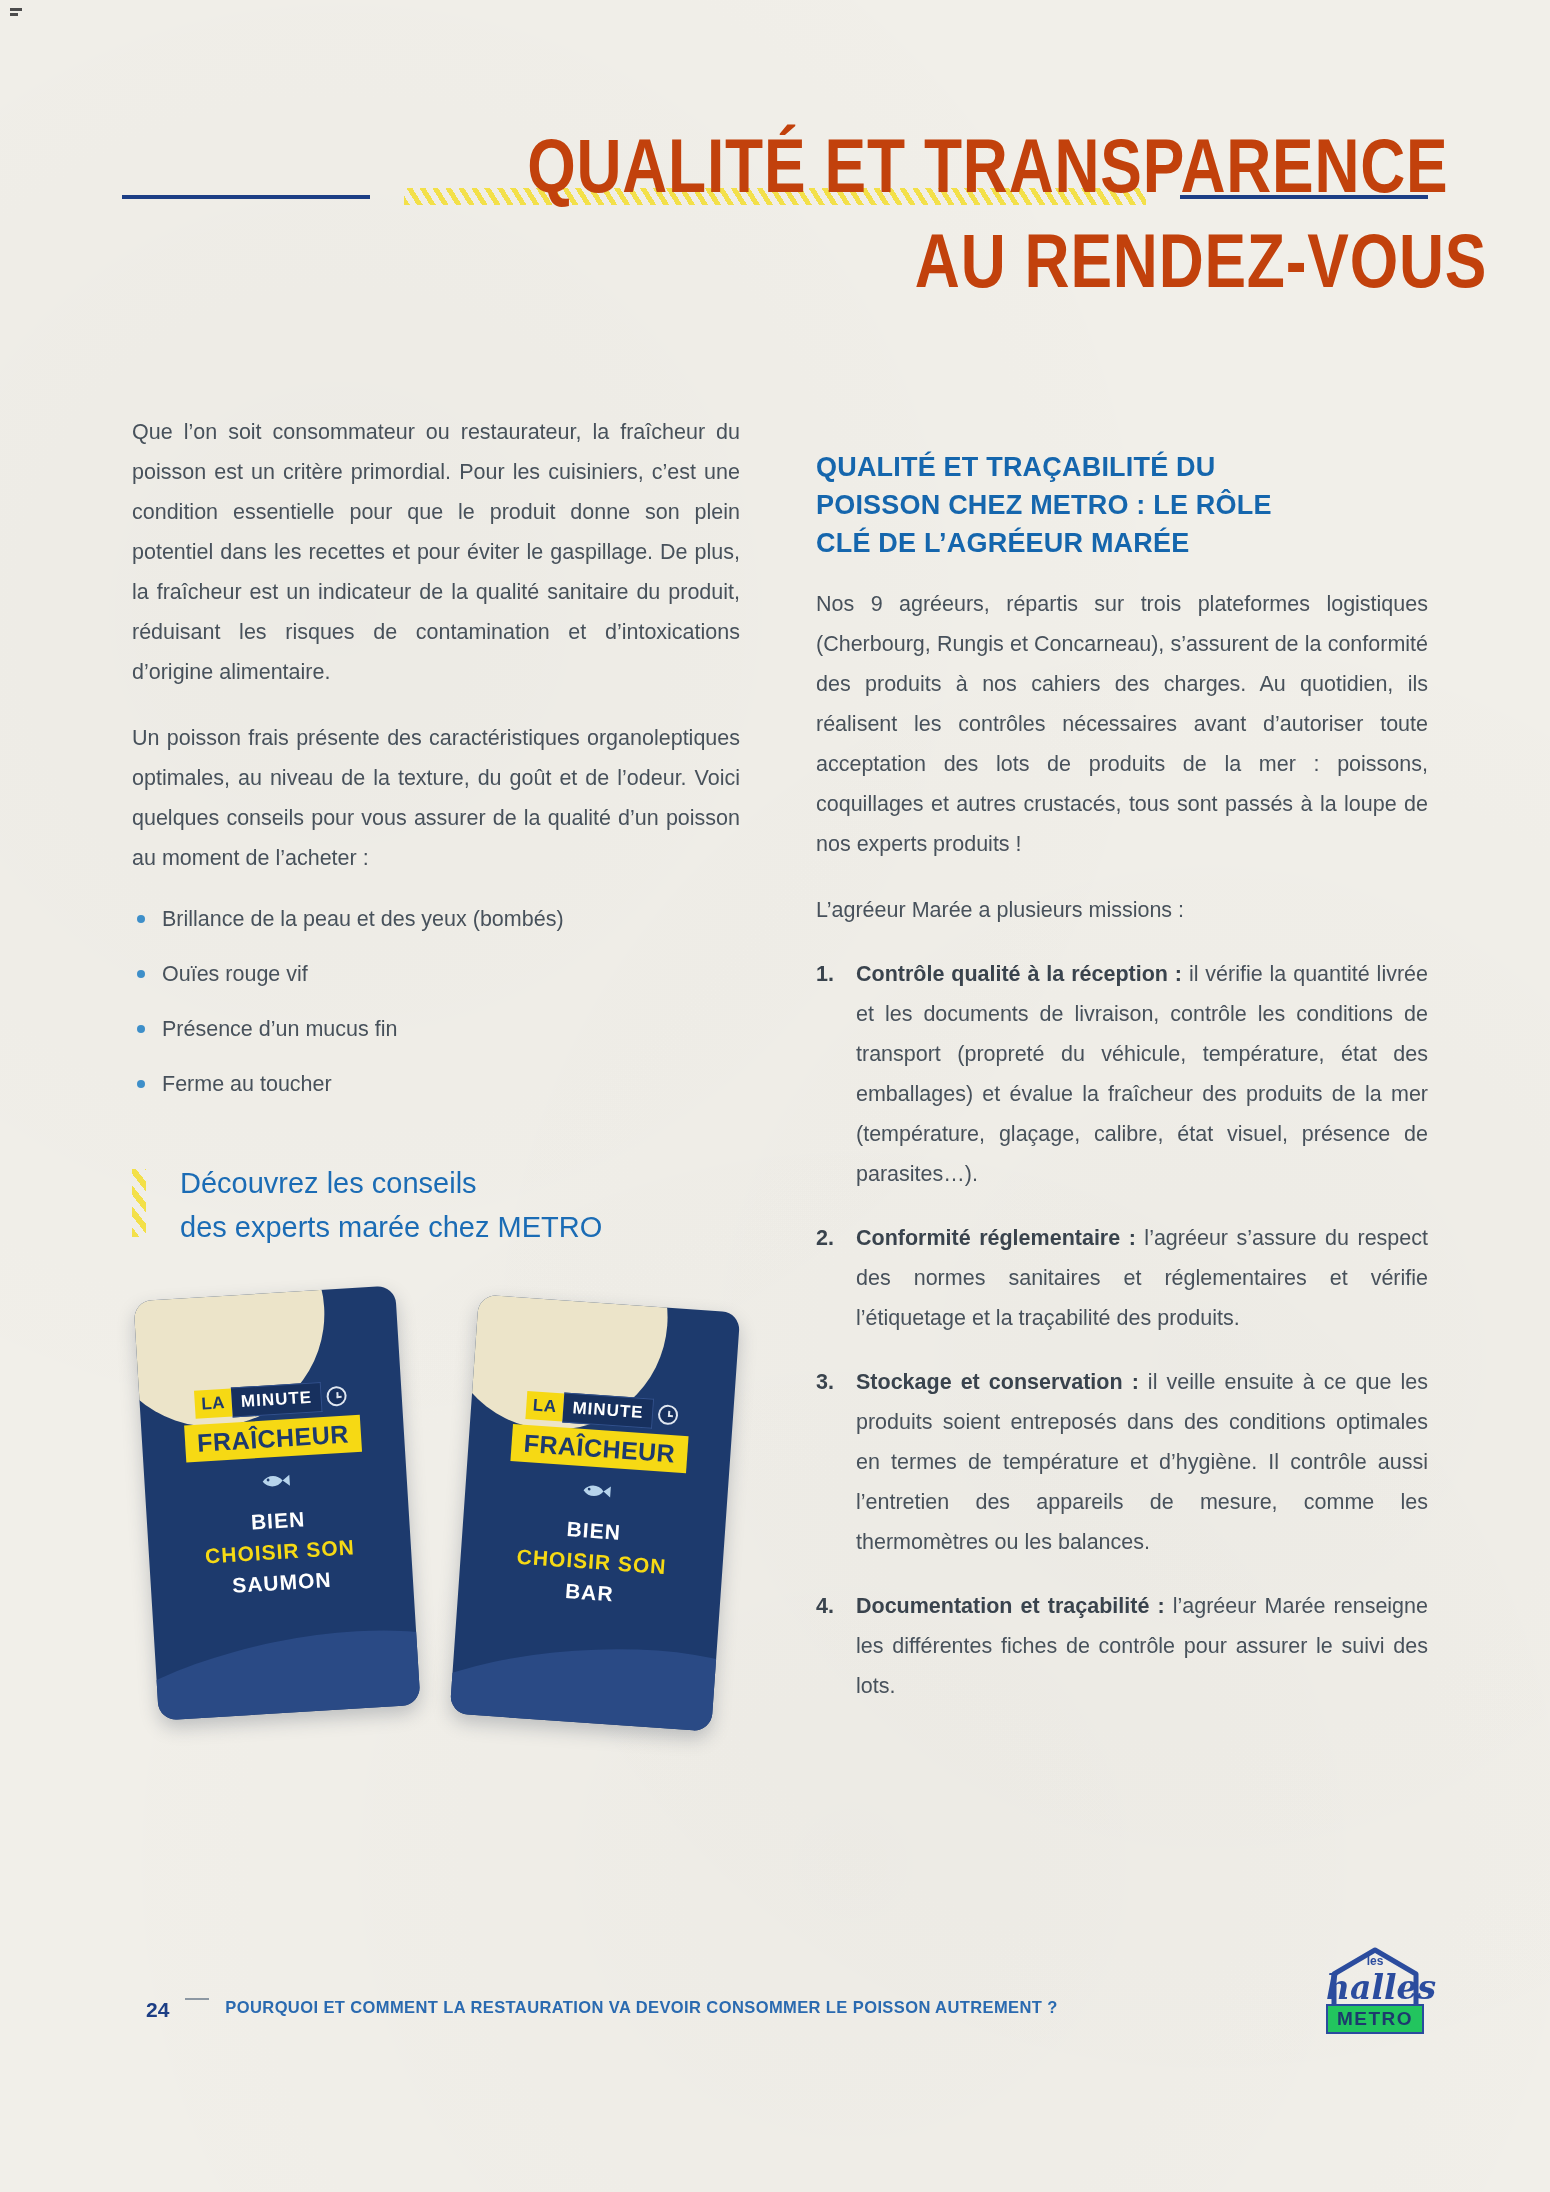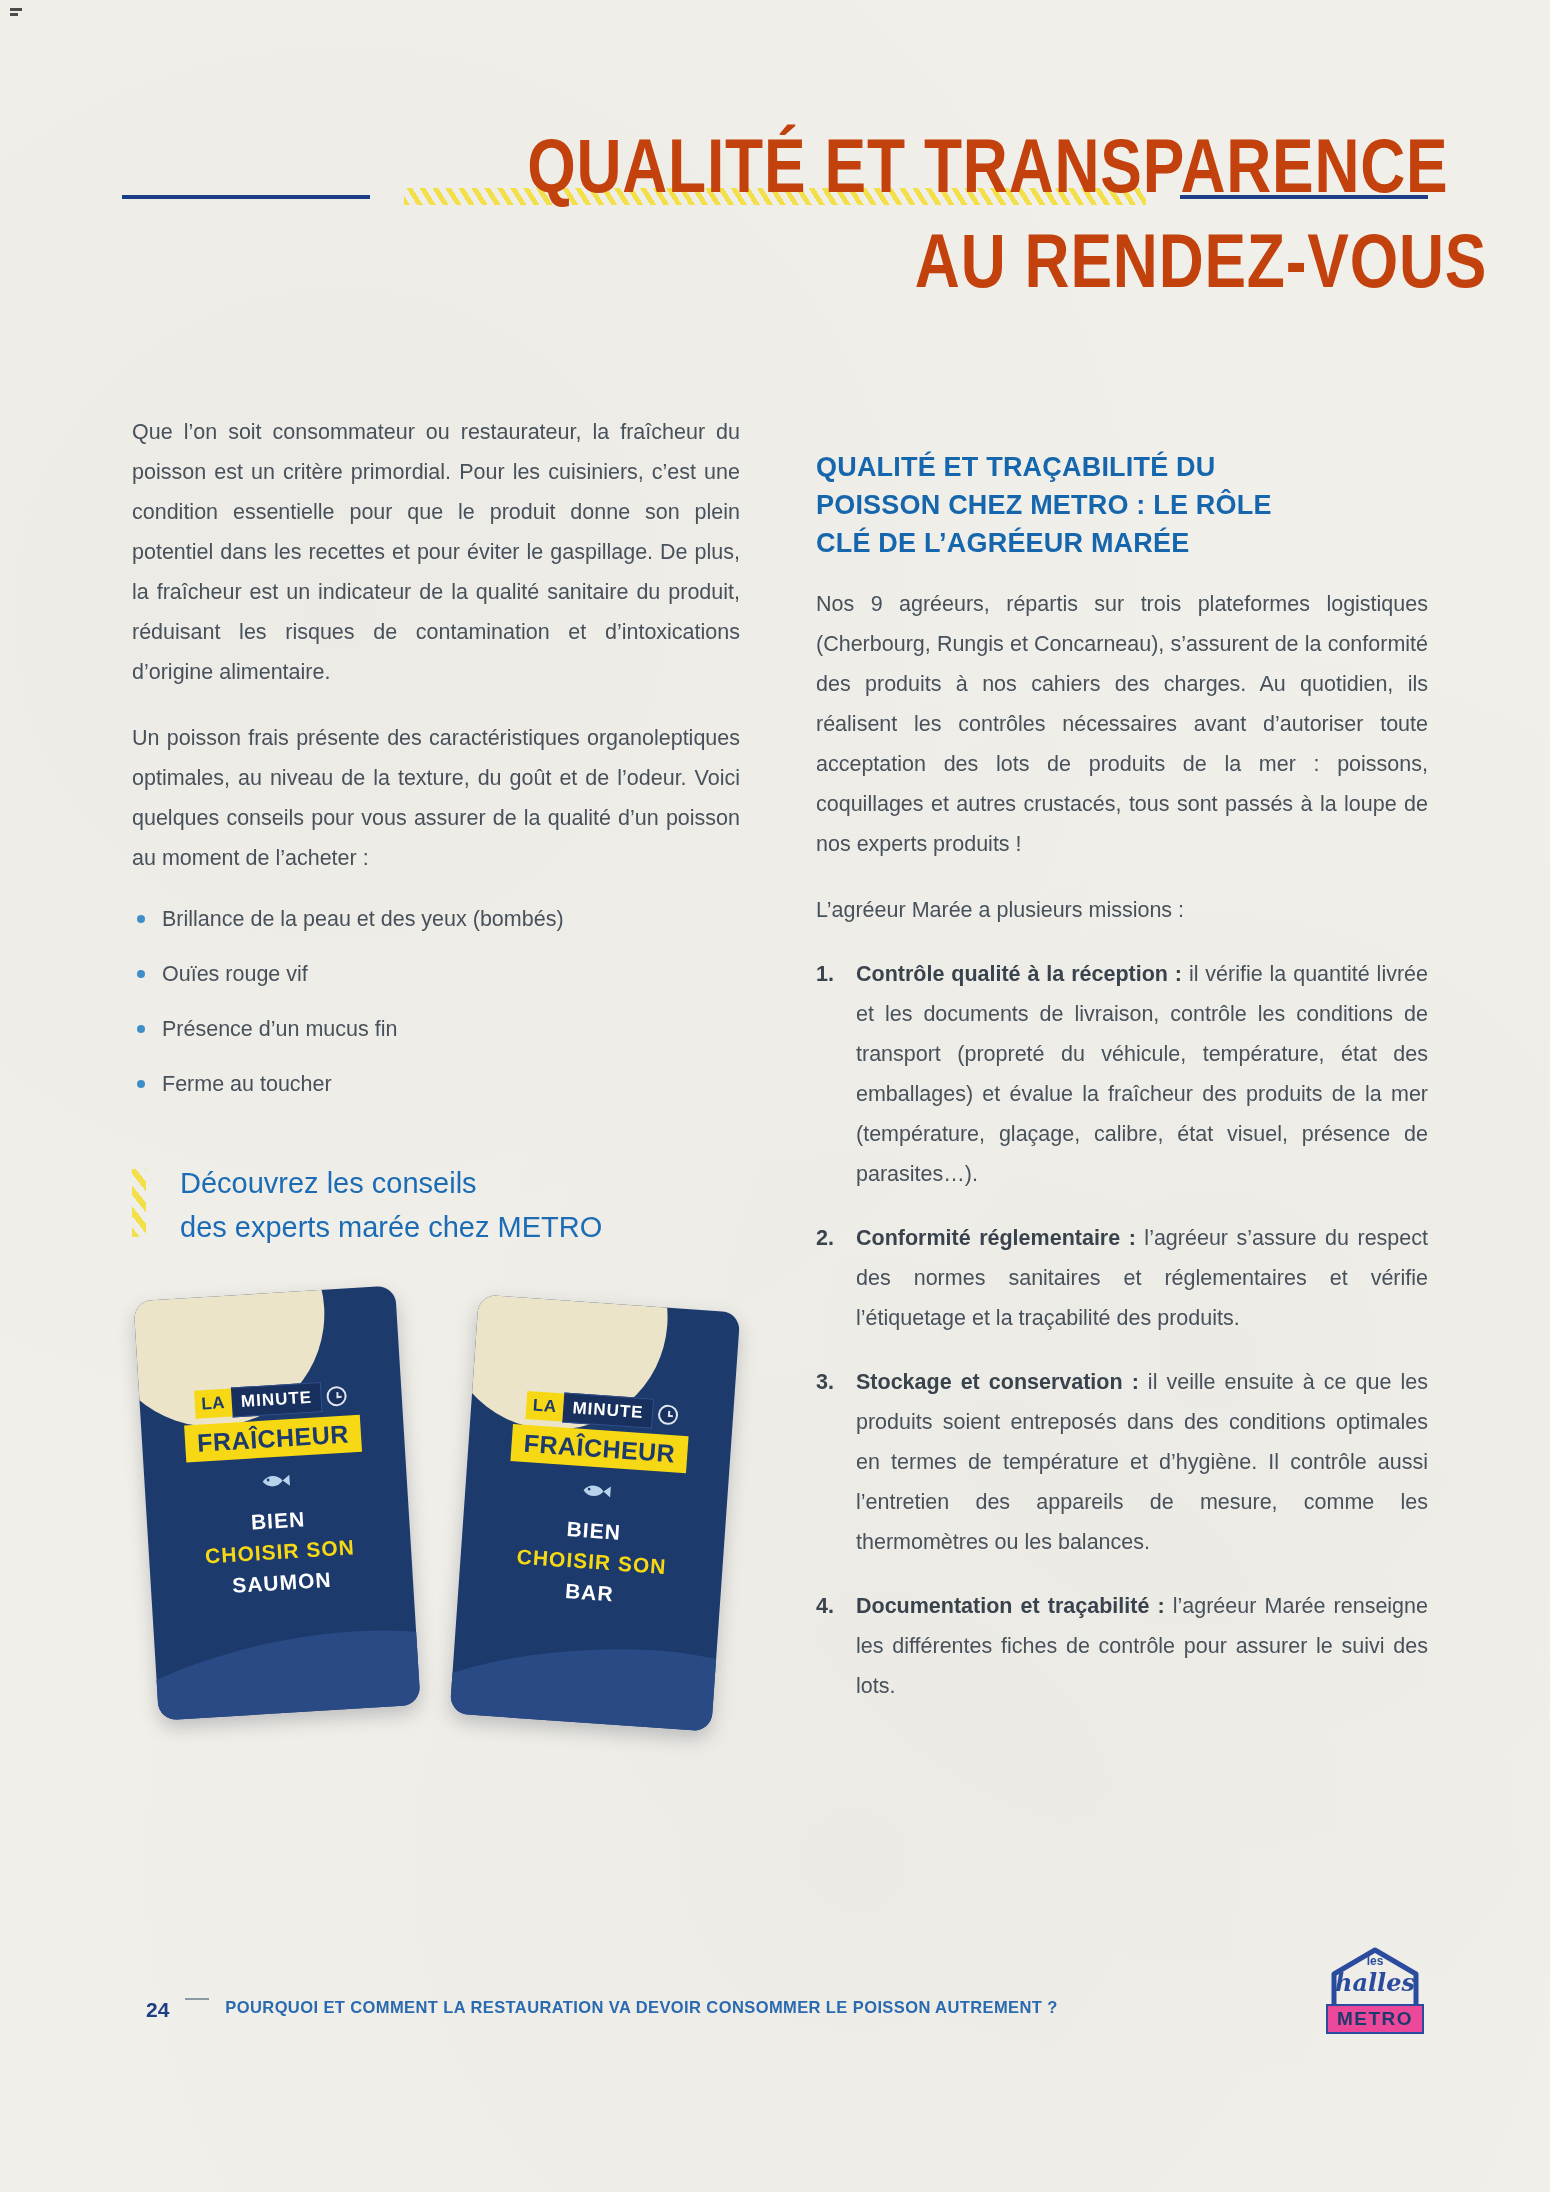--- a/index.html
+++ b/index.html
@@ -118,24 +118,24 @@
 
   
   .footer { position:absolute; left:146px; top:1998px; display:flex; align-items:flex-start; gap:16px; }
   .page-num { font-size:21px; font-weight:bold; color:#1c3e85; }
   .footer-sep { width:24px; height:2px; background:#8d98a3; }
   .footer-text { font-size:16.5px; font-weight:bold; color:#2a6ab0; letter-spacing:0.4px; }
 
   .logo { position:absolute; right:126px; top:1944px; width:98px; text-align:center; }
   .logo-house { position:relative; width:98px; height:64px; }
   .logo-les    { position:absolute; top:10px;  left:0; right:0; font-size:12px; color:#2b4c9e; font-weight:bold; }
-  .logo-halles { position:absolute; top:24px; left:0; right:0; font-size:24px; color:#2b4c9e;
+  .logo-halles { position:absolute; top:24px; left:0; right:0; font-size:33px; color:#2b4c9e;
                  font-style:italic; font-weight:bold; font-family:"DejaVu Serif", serif; }
   .logo-metro {
-    margin-top:-4px; background:#ec4899; color:#1d3a6d; font-weight:bold;
+    margin-top:-4px; background:#22c55e; color:#1d3a6d; font-weight:bold;
     font-size:19px; letter-spacing:1.5px; padding:2px 0; border:2px solid #2b4c9e;
   }
 </style>
 </head>
 <body>
 
 <div>
 
   <div class="corner-mark"></div>
 

